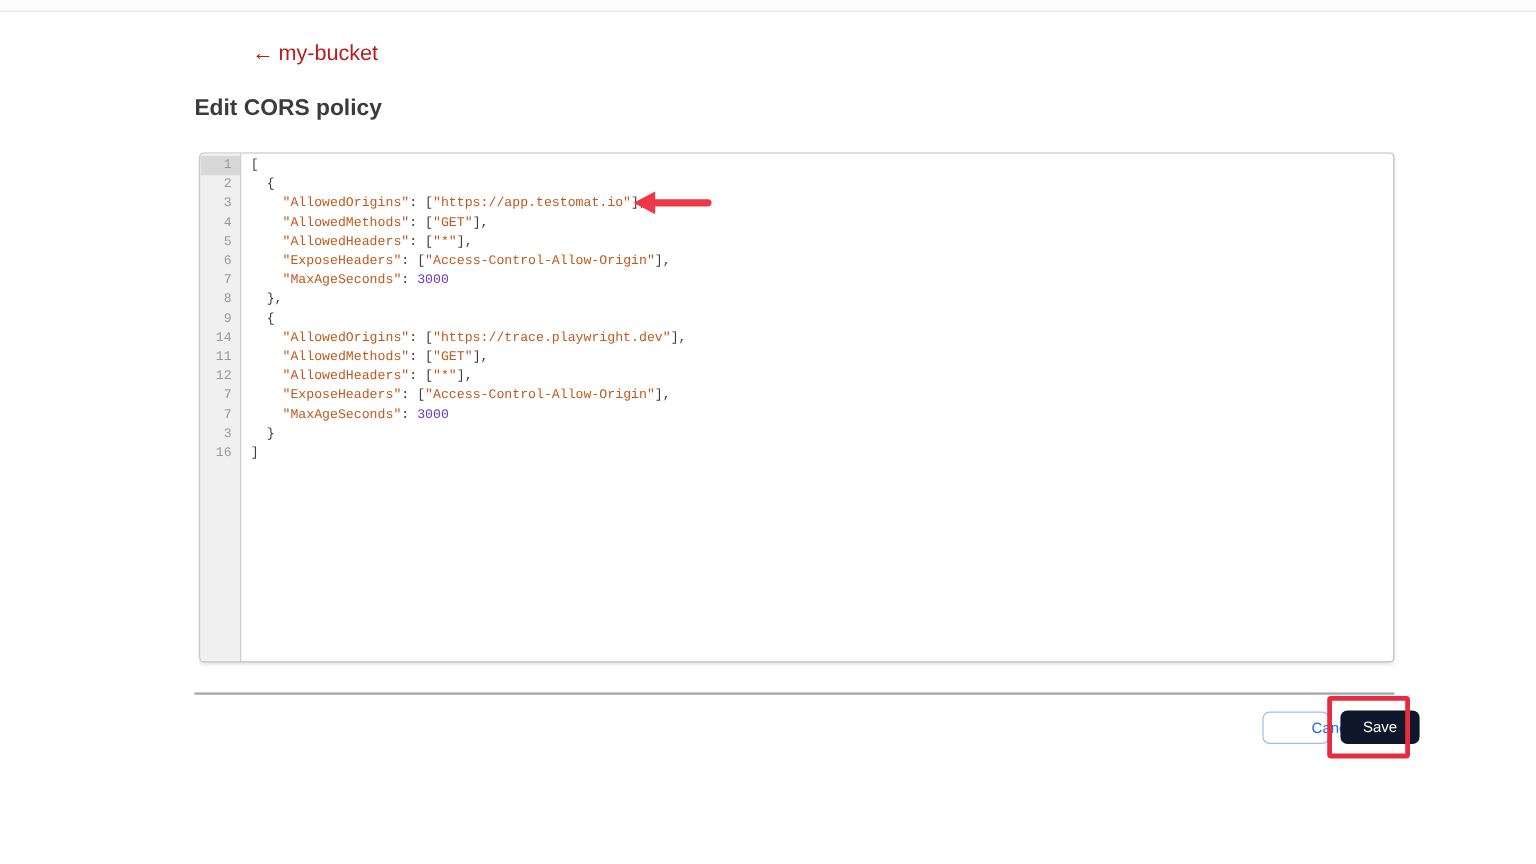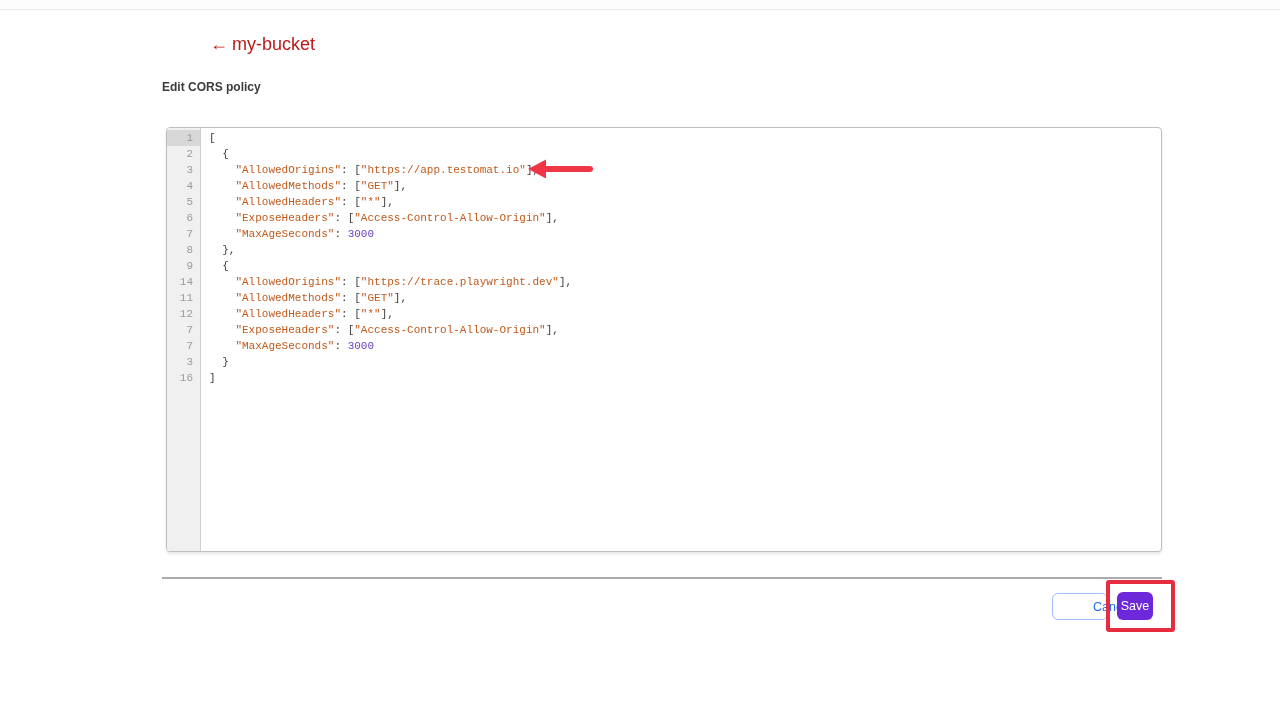--- a/index.html
+++ b/index.html
@@ -6,21 +6,21 @@
   html,body { width:1280px; height:720px; background:#ffffff; overflow:hidden;
               font-family:"Liberation Sans", sans-serif; }
 
   .top-bar { position:absolute; left:0; top:0; width:1280px; height:10px;
              background:#fdfdfd; border-bottom:1px solid #e7e7e7; }
 
   .back-link { position:absolute; left:162px; top:34px; font-size:18px;
                color:#b91c1c; text-decoration:none; cursor:pointer;margin-left:48px; }
   .back-link .arrow { margin-right:4px; }
 
-  .page-title { position:absolute; left:162px; top:80px; font-size:12px;
+  .page-title { position:absolute; left:162px; top:80px; font-size:19px;
                 font-weight:700; color:#3b3b3b; }
 
   
   .editor { position:absolute; left:166px; top:127px; width:996px; height:425px;
             background:#ffffff; border:1px solid #bfbfbf; border-radius:4px;
             box-shadow:0 2px 3px rgba(0,0,0,0.10); overflow:hidden; }
   .gutter { position:absolute; left:0; top:0; bottom:0; width:34px;
             background:#f0f0f0; border-right:1px solid #cfcfcf; padding-top:2px; }
   .gutter .ln { height:16px; line-height:16px; text-align:right; padding-right:7px;
                 font-family:"Liberation Mono","DejaVu Sans Mono",monospace;
@@ -40,22 +40,22 @@
   .annot-rect  { position:absolute; left:1106px; top:580px; width:69px; height:52px;
                  border:4px solid #e82c40; border-radius:3px; pointer-events:none; }
 
   
   .divider { position:absolute; left:162px; top:577px; width:1000px; height:2px;
              background:#ababab; }
   .btn { position:absolute; border-radius:6px; font-size:12.5px; cursor:pointer;
          font-family:"Liberation Sans", sans-serif; }
   .btn-cancel { left:1052px; top:593px; width:56px; height:27px;
                 background:#ffffff; border:1px solid #9dbdf7; color:#1b6ef3;padding-left:40px; }
-  .btn-save   { left:1117px; top:592px; width:36px; height:28px;
-                background:#6d28d9; border:none; color:#ffffff; }
+  .btn-save   { left:1117px; top:592px; width:66px; height:28px;
+                background:#0f172a; border:none; color:#ffffff; }
 </style>
 </head>
 <body>
 
 <div class="top-bar"></div>
 
 <a class="back-link">
   <span class="arrow">←</span><span>my-bucket</span>
 </a>
 

